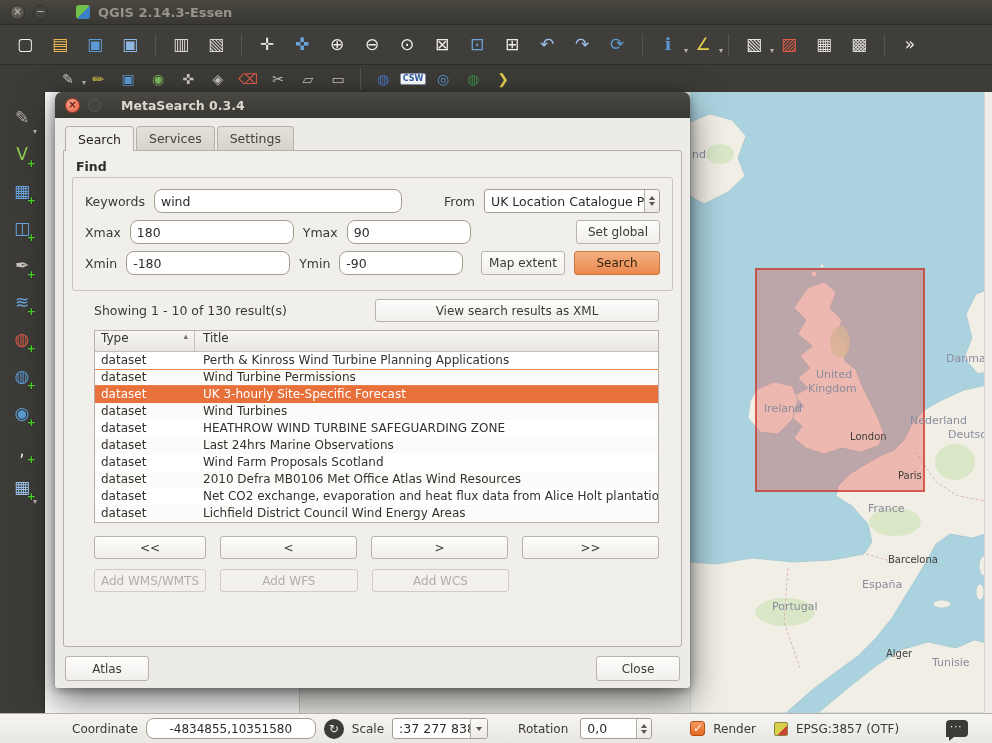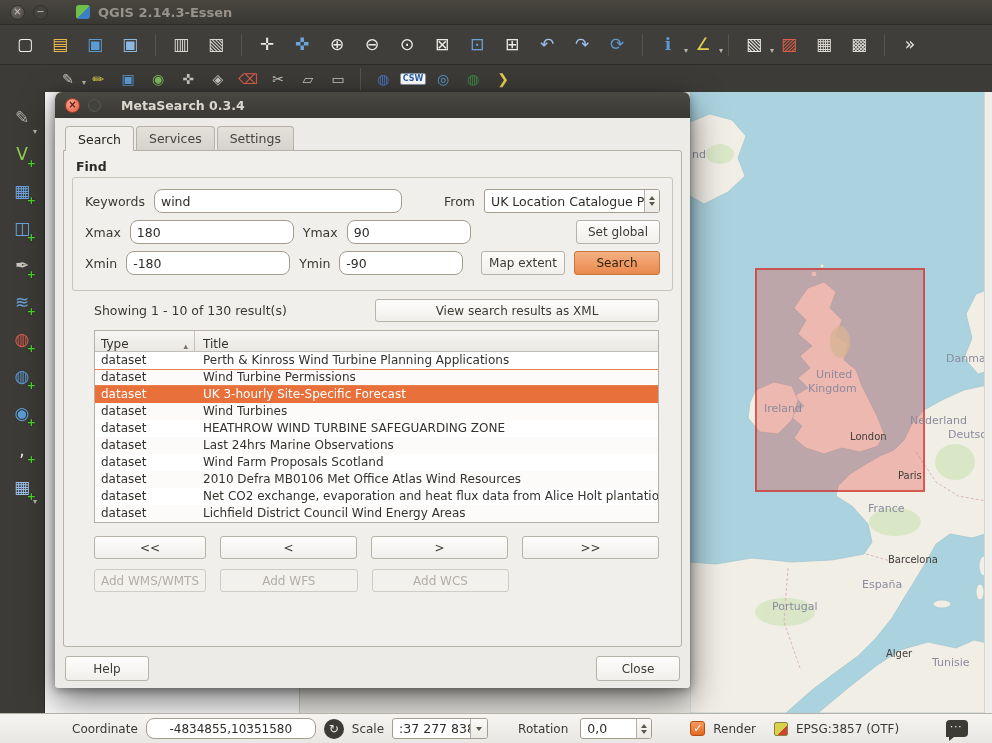--- a/index.html
+++ b/index.html
@@ -101,21 +101,21 @@
   .search-btn { width:86px; background:linear-gradient(#f5b083,#e9894e); border-color:#c8763c; color:#35220f; }
   .btn.disabled { color:#b2aea7; background:#f2f1ee; border-color:#cfccc6; }
 
   .results-title { margin-top:14px; }
   .results-head { display:flex; align-items:center; margin:8px 14px 0 22px; }
   .summary { font-size:12.5px; color:#3a3832; }
   .xml-btn { margin-left:auto; width:284px; height:23px; }
 
   .rtable { margin:8px 14px 0 22px; border:1px solid #b5b0a8; background:#fff; height:193px; overflow:hidden; }
   .thead { display:flex; height:21px; background:linear-gradient(#f7f6f4,#e9e7e3); border-bottom:1px solid #c3bfb8; }
-  .th { flex:1; display:flex; align-items:flex-end; font-size:12px; color:#34322e; padding-left:8px; }
+  .th { flex:1; display:flex; align-items:flex-start; font-size:12px; color:#34322e; padding-left:8px; }
   .th.type { flex:0 0 100px; border-right:1px solid #c6c2bb; padding-left:6px; }
   .sort { margin-left:auto; margin-right:6px; font-size:9px; color:#7a766e; }
   .trow { display:flex; height:17px; align-items:center; background:#fff; }
   .trow.alt { background:#fcfbfa; }
   .td { font-size:12px; color:#34322e; line-height:17px; white-space:nowrap; overflow:hidden; padding-left:8px; flex:1; }
   .td.type { flex:0 0 100px; padding-left:6px; }
   .trow.outl { box-shadow:inset 0 1px 0 0 #e8824e, inset 0 -1px 0 0 #e8824e; }
   .trow.sel { background:#e8703a; }
   .trow.sel .td { color:#fff; }
 
@@ -507,21 +507,21 @@
           </div>
         <div class="addrow" id="addrow">
             <button class="btn pbtn disabled">Add WMS/WMTS</button>
             <button class="btn pbtn disabled">Add WFS</button>
             <button class="btn pbtn disabled">Add WCS</button>
             <div class="pspacer"></div>
           </div>
       </div>
 
       <div class="dlg-footer">
-        <button class="btn help-btn">Help</button>
+        <button class="btn help-btn">Atlas</button>
         <button class="btn close-btn">Close</button>
       </div>
     </div>
   </div>
 
   <div class="statusbar">
     <span class="sb-label">Coordinate</span>
     <input class="input sb-coord" value="-4834855,10351580" style="">
     <span class="sb-toggle"></span>
     <span class="sb-label">Scale</span>

